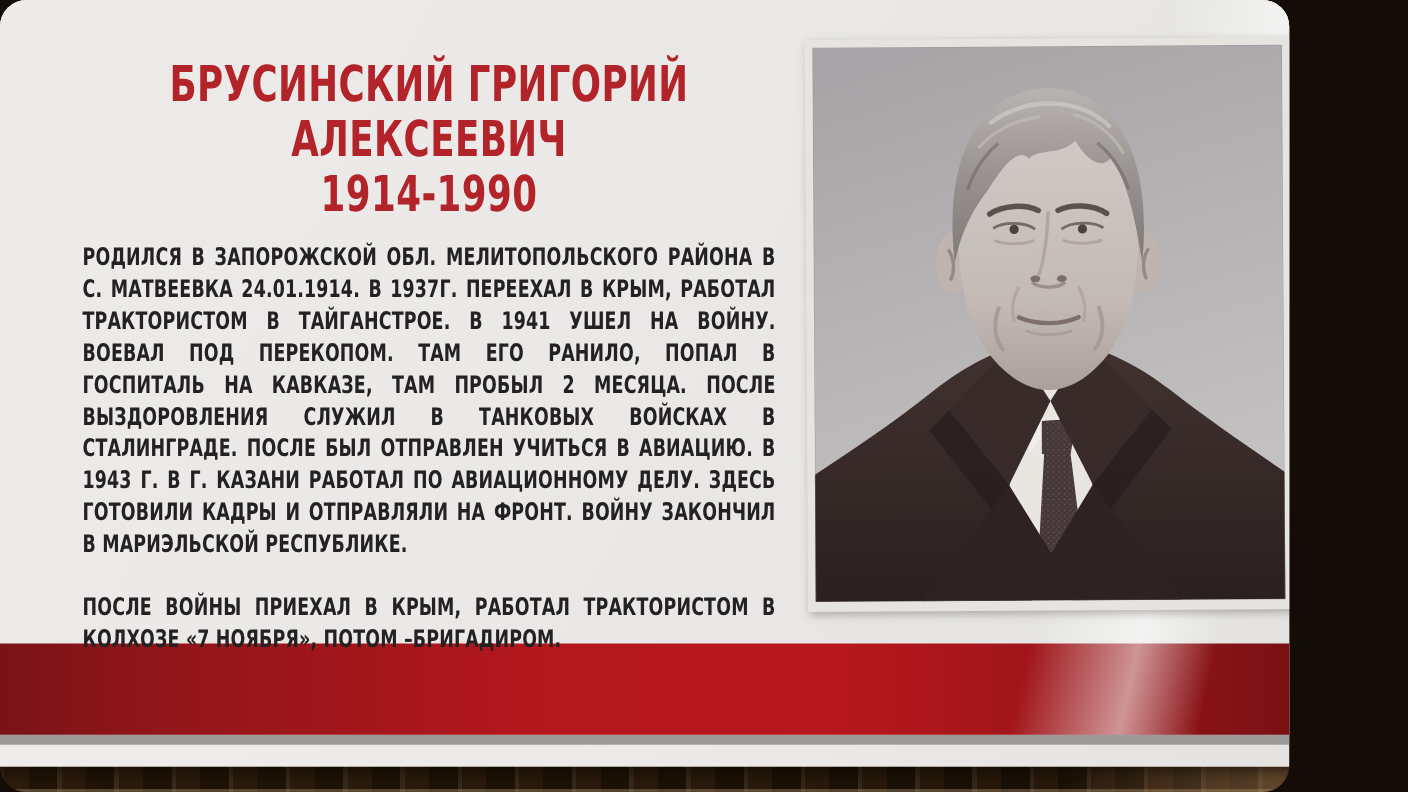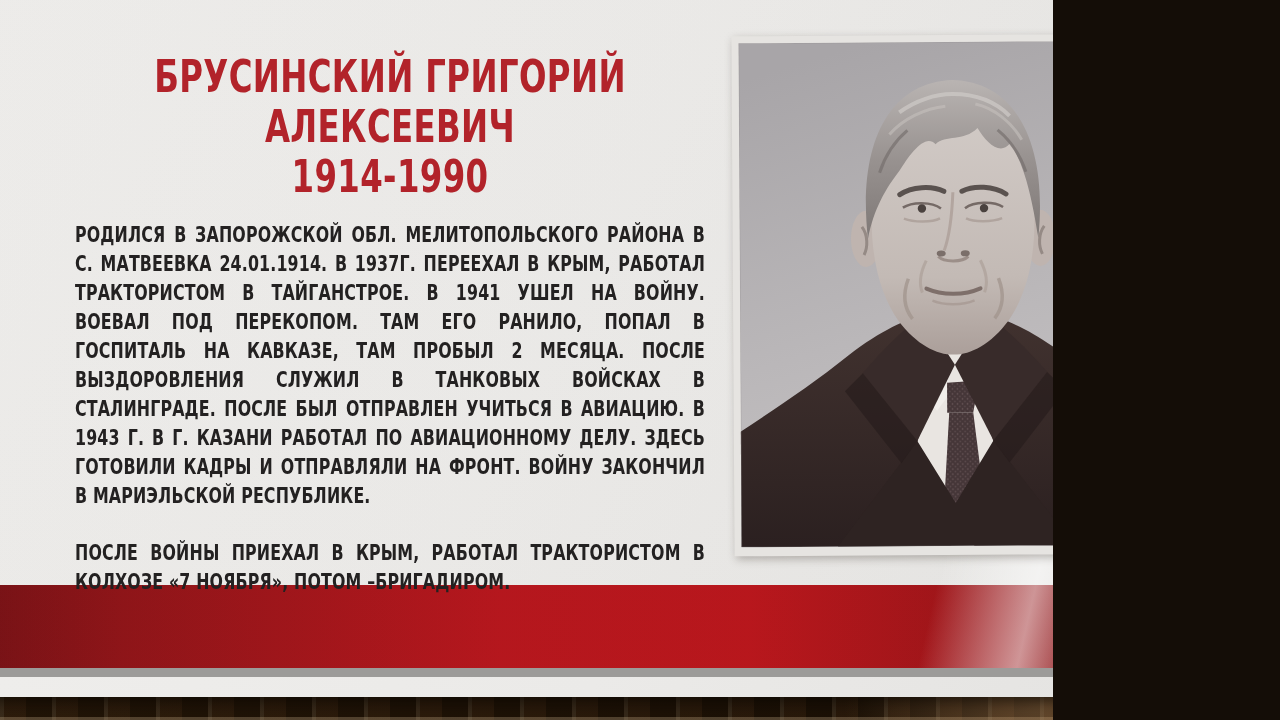--- a/index.html
+++ b/index.html
@@ -1,18 +1,19 @@
 <!DOCTYPE html>
 <html><head>
 <meta charset="utf-8">
 <style>
   html,body{margin:0;padding:0;background:#140d07;}
   #stage{
-    position:relative;width:1053px;height:720px;overflow:hidden;
+    position:relative;width:1172px;height:720px;overflow:hidden;
     font-family:"DejaVu Sans",sans-serif;
+    border-radius:24px;
   }
   
   .brick-bg{
     position:absolute;inset:0;
     background-color:#21150a;
     background-image:
       radial-gradient(ellipse 320px 180px at 99% 98%, rgba(196,148,98,0.40), rgba(0,0,0,0) 62%),
       radial-gradient(ellipse 160px 420px at 100% 40%, rgba(170,135,90,0.30), rgba(0,0,0,0) 65%),
       repeating-linear-gradient(0deg, rgba(190,165,130,0.32) 0 3px, rgba(0,0,0,0) 3px 26px),
       repeating-linear-gradient(90deg, rgba(190,165,130,0.16) 0 4px, rgba(72,45,22,0.30) 4px 26px, rgba(0,0,0,0) 26px 52px),

